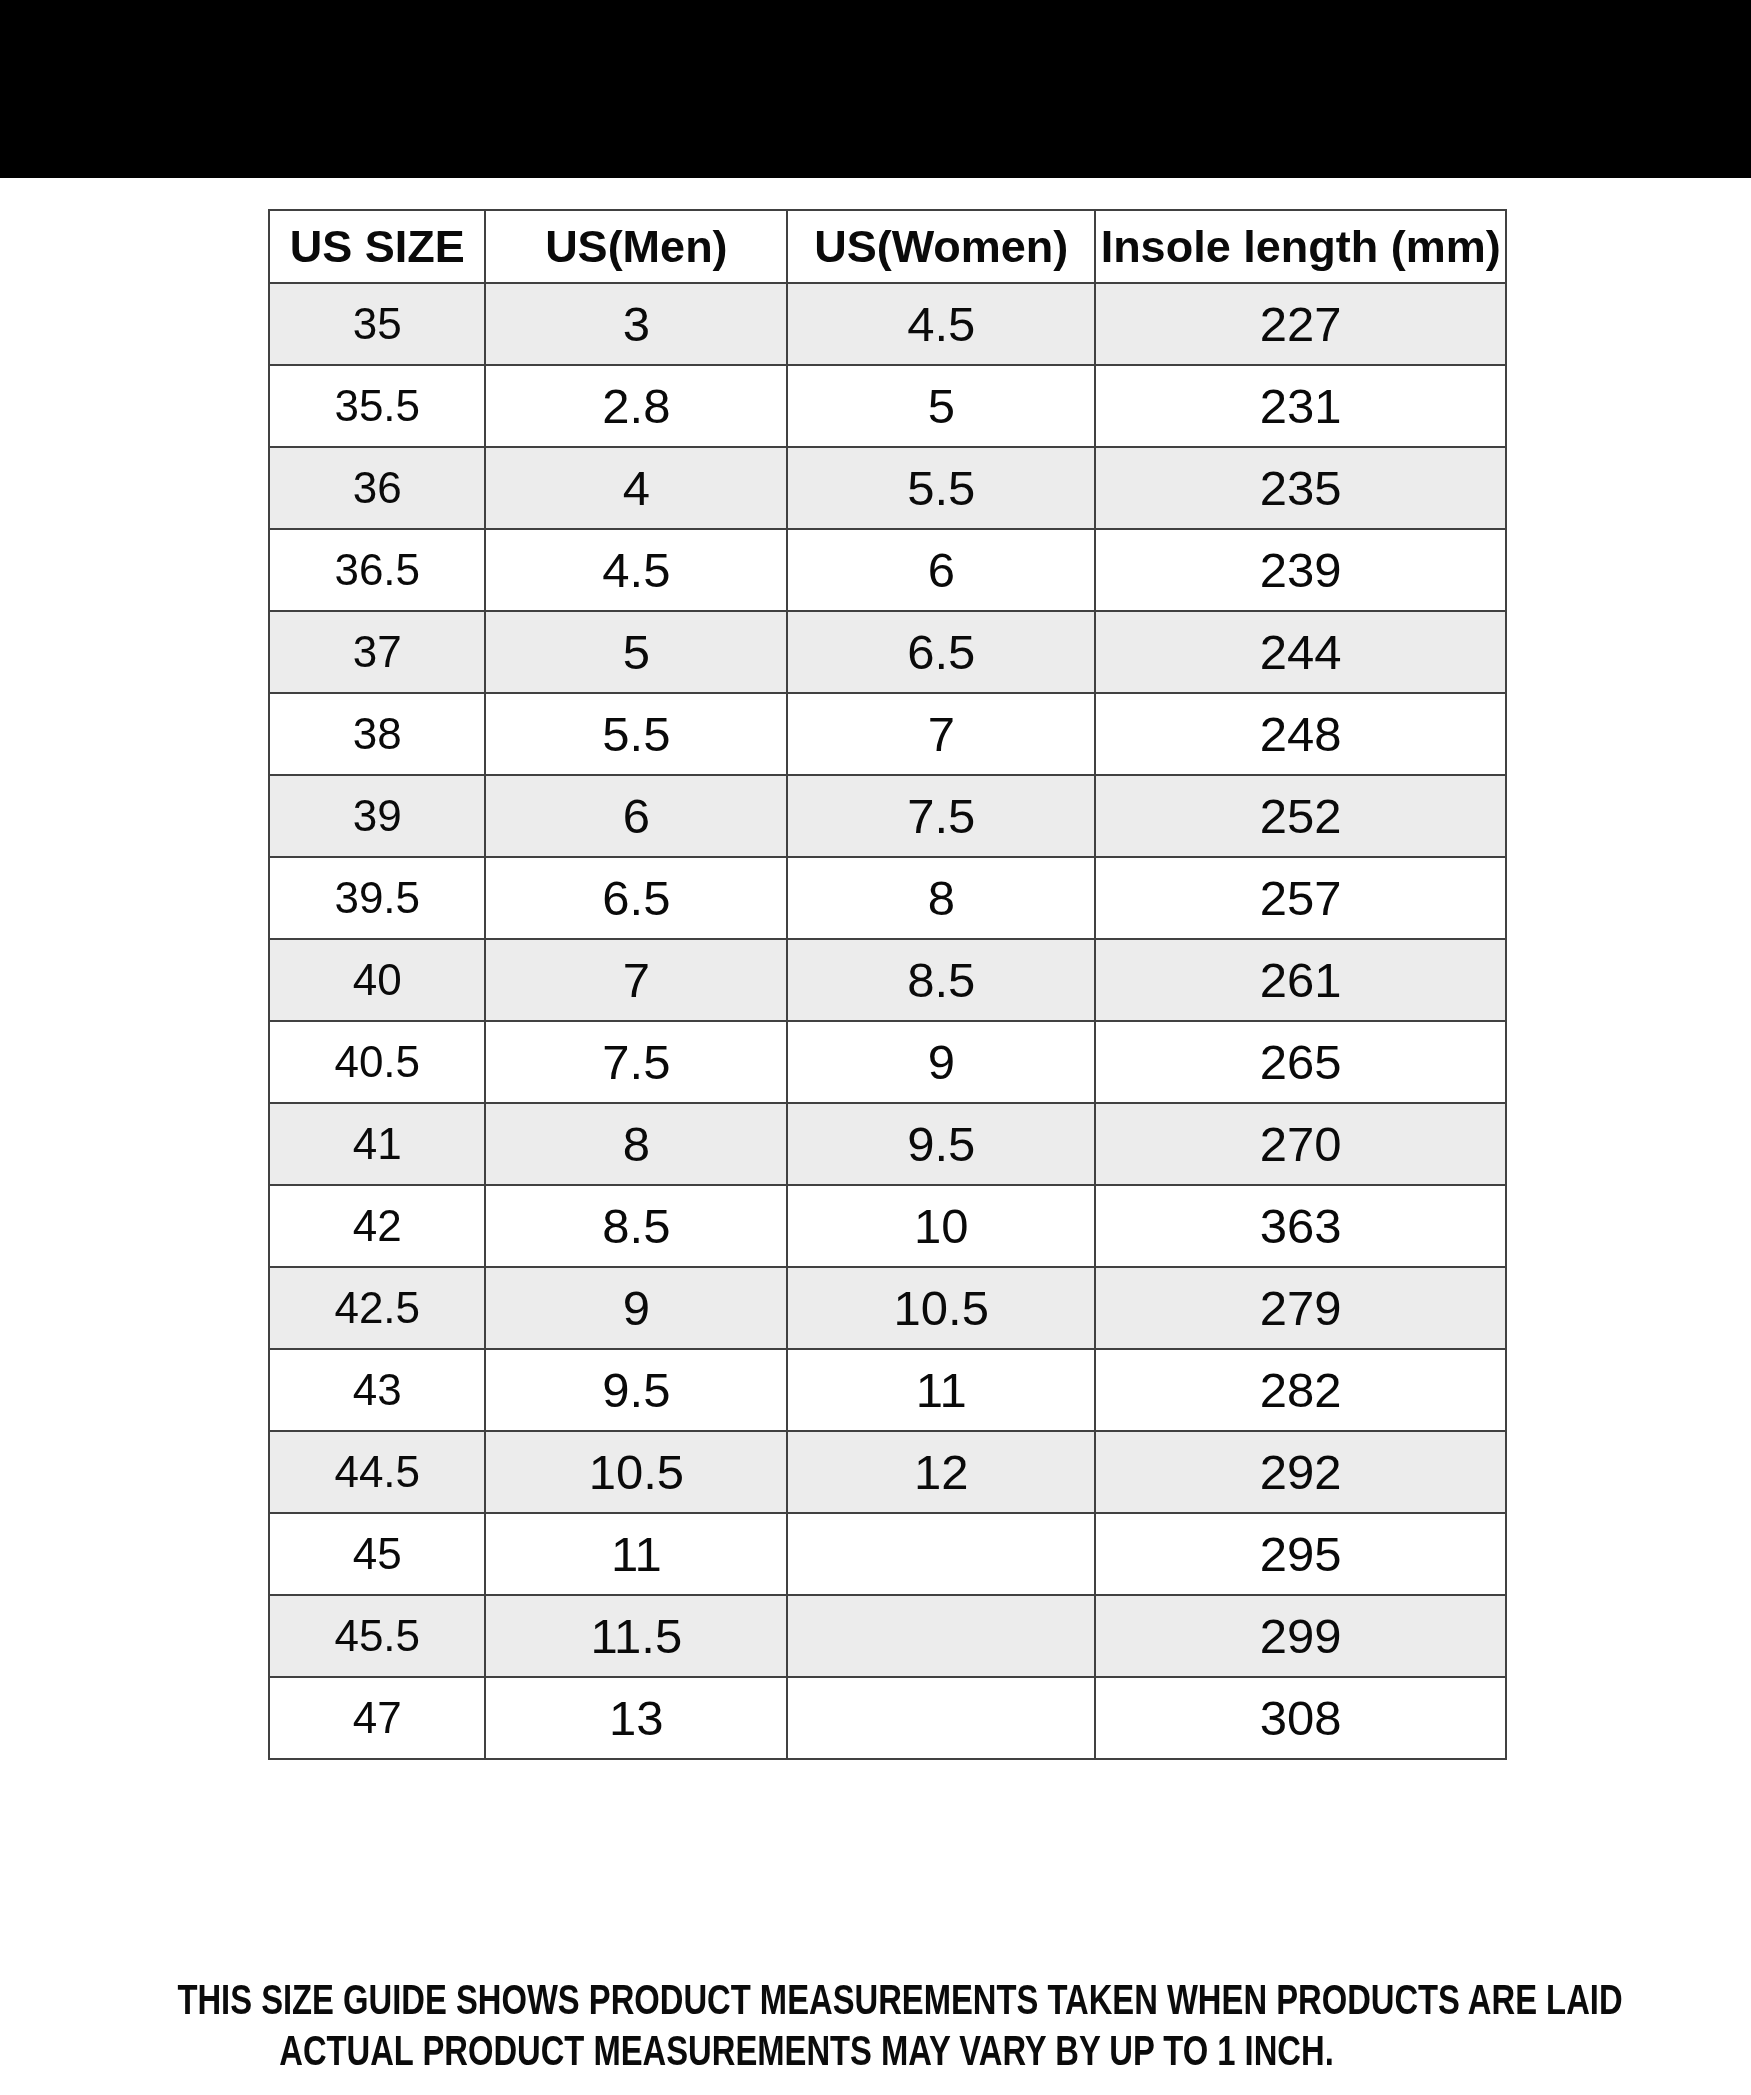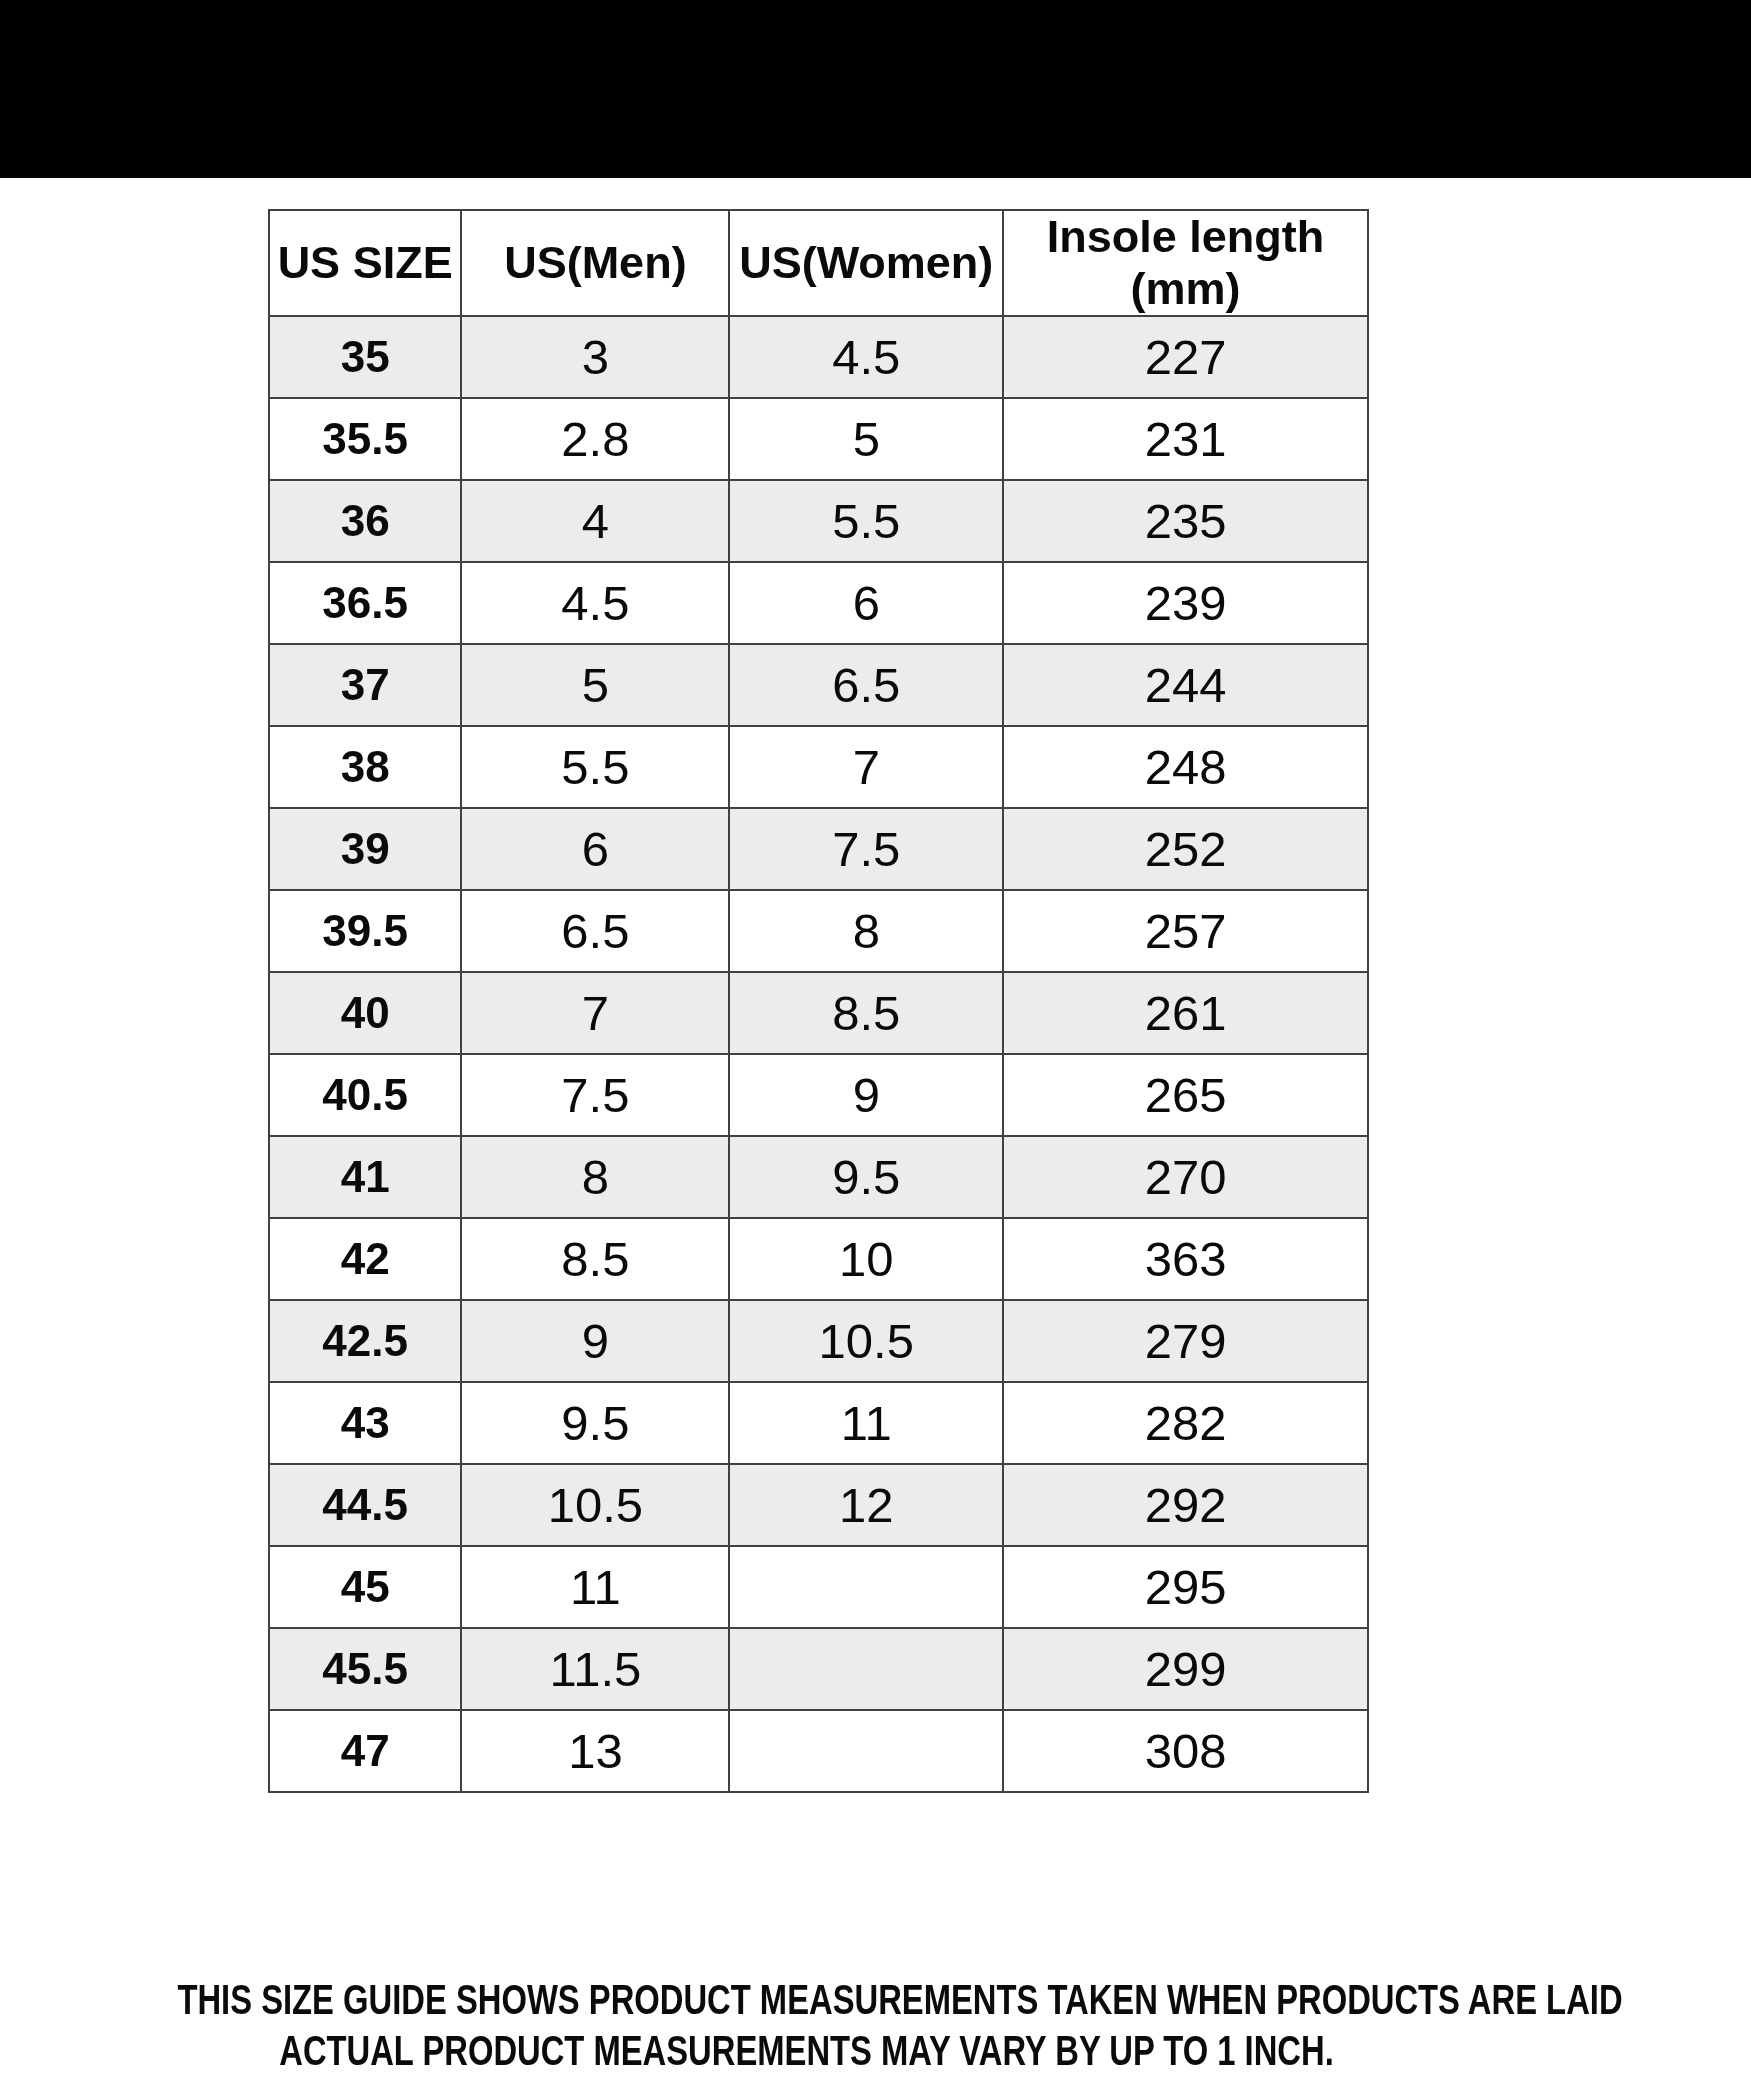--- a/index.html
+++ b/index.html
@@ -23,21 +23,21 @@
     width: 1752px;
     height: 178px;
     background: var(--banner-color, #000000);
   }
 
   
   table.size-table {
     position: absolute;
     left: 268px;
     top: 209px;
-    width: 1101px;
+    width: 1239px;
     border-collapse: collapse;
     table-layout: fixed;
   }
   col.c1 { width: 17.5%; }
   col.c2 { width: 24.4%; }
   col.c3 { width: 24.9%; }
   col.c4 { width: 33.2%; }
 
   th, td {
     border: 2.9px solid var(--border-color, #414141);
@@ -53,21 +53,21 @@
     font-weight: bold;
     background: #ffffff;
   }
   tbody td {
     height: 80px;
     font-size: 49px;
     font-weight: normal;
   }
   tbody td:first-child {
     font-size: 44px;
-    font-weight: bold;
+    font-weight: normal;
   }
   tbody tr:nth-child(odd) {
     background: var(--row-alt, #ececec);
   }
   tbody tr:nth-child(even) {
     background: #ffffff;
   }
 
   
   .footer {

